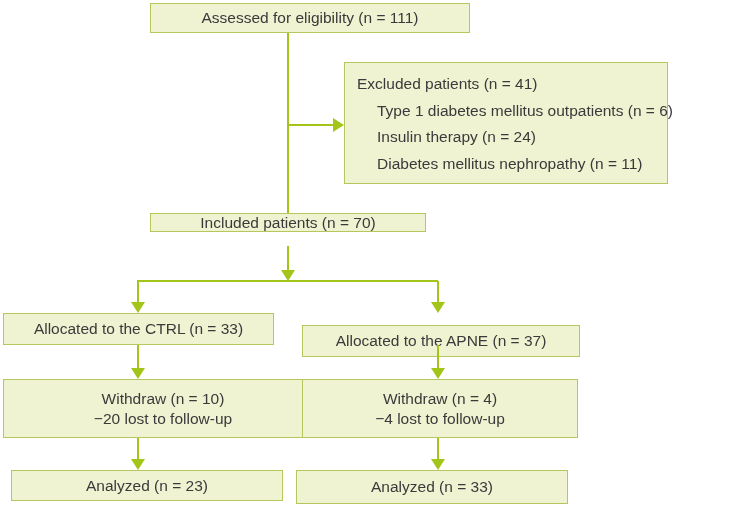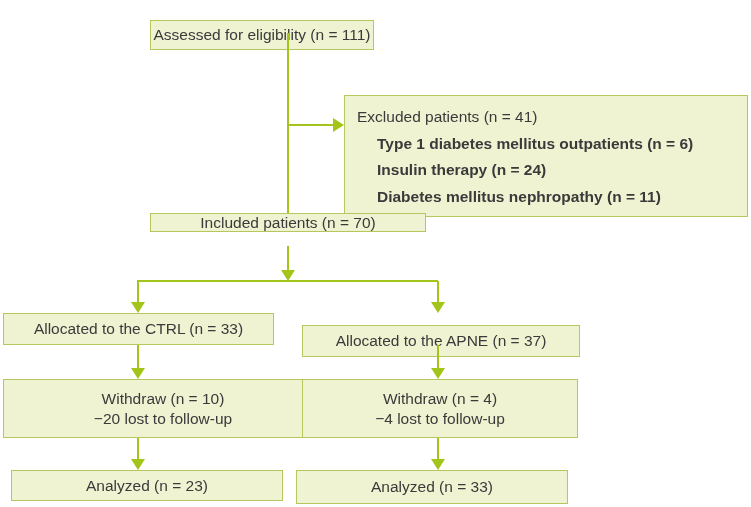--- a/index.html
+++ b/index.html
@@ -44,21 +44,20 @@
   }
   .box.leftalign{
     padding:8px 12px;
   }
   .box.leftalign .line{
     line-height:26.5px;
     white-space:nowrap;
   }
   .box.leftalign .indent{
     padding-left:20px;
-    font-weight:bold;
   }
   .vline{
     position:absolute;
     width:1.5px;
     background:var(--arrow);
   }
   .hline{
     position:absolute;
     height:1.5px;
     background:var(--arrow);
@@ -76,25 +75,25 @@
     border-top:7px solid transparent;
     border-bottom:7px solid transparent;
     border-left:11px solid var(--arrow);
   }
 </style>
 </head>
 <body>
 
 <div class="canvas">
 
-  <div class="box center" style="left:150px;top:3px;width:224px;height:30px;margin-top:17px;">
+  <div class="box center" style="left:150px;top:3px;width:320px;height:30px;">
     <span>Assessed for eligibility (n = 111)</span>
   </div>
 
-  <div class="box leftalign" style="left:344px;top:62px;width:404px;height:122px;margin-top:33px;">
+  <div class="box leftalign" style="left:344px;top:62px;width:324px;height:122px;">
     <div class="line">Excluded patients (n = 41)</div>
     <div class="line indent">Type 1 diabetes mellitus outpatients (n = 6)</div>
     <div class="line indent">Insulin therapy (n = 24)</div>
     <div class="line indent">Diabetes mellitus nephropathy (n = 11)</div>
   </div>
 
   <div class="box center" style="left:150px;top:213px;width:276px;height:19px;">
     <span>Included patients (n = 70)</span>
   </div>
 

